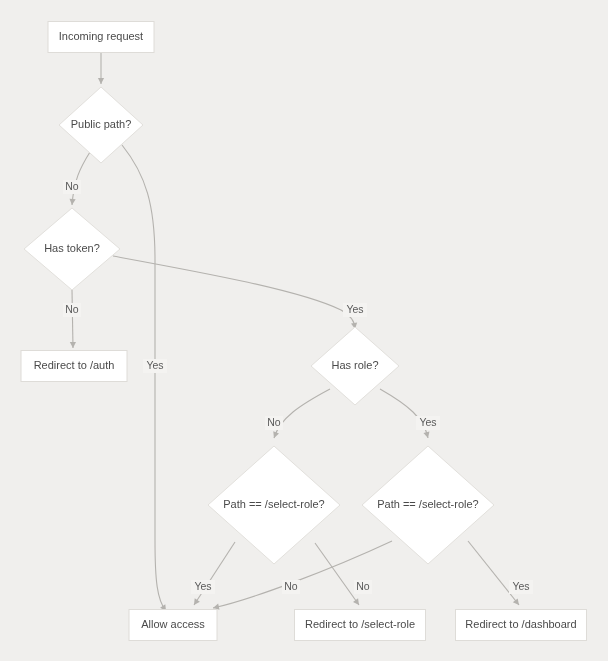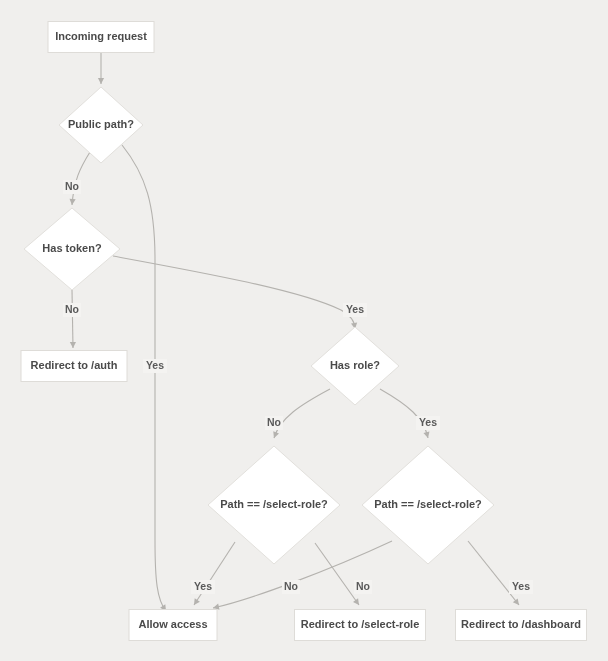--- a/index.html
+++ b/index.html
@@ -10,21 +10,20 @@
     width: 608px;
     height: 661px;
     background: #f0efed;
     font-family: "Liberation Sans", sans-serif;
     overflow: hidden;
   }
   #flow-canvas {
     position: relative;
     width: 608px;
     height: 661px;
-    font-weight: bold;
   }
   svg.flow-svg {
     position: absolute;
     top: 0;
     left: 0;
     width: 608px;
     height: 661px;
   }
   .edge-path {
     fill: none;

